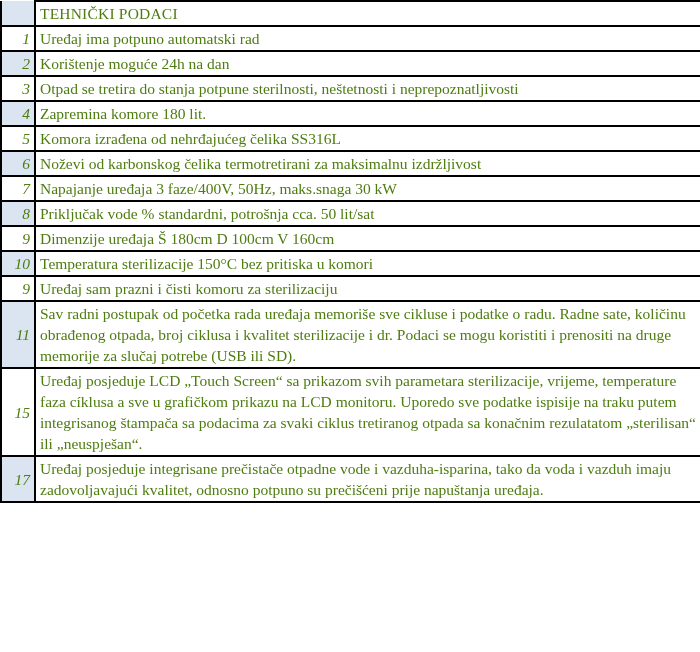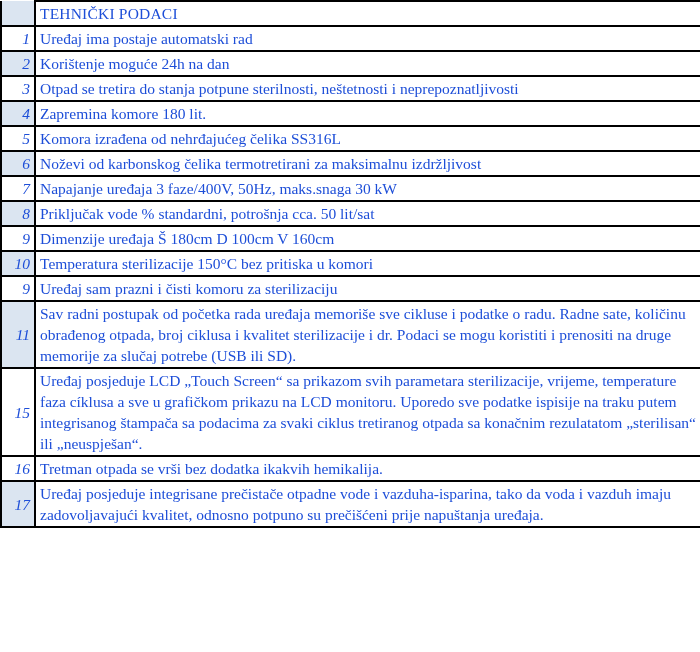--- a/index.html
+++ b/index.html
@@ -13,21 +13,21 @@
   table.tech-table {
     border-collapse: collapse;
     width: 700px;
     table-layout: fixed;
   }
   table.tech-table td {
     border: 2px solid #000000;
     font-family: "Liberation Serif", "DejaVu Serif", serif;
     font-size: 15.5px;
     line-height: 21px;
-    color: #1d4ed8;
+    color: #4d7c0f;
     vertical-align: middle;
     padding: 1px 4px;
     word-wrap: break-word;
   }
   col.col-num  { width: 34px; }
   col.col-text { width: 666px; }
   td.num {
     text-align: right;
     font-style: italic;
     font-size: 14.5px;
@@ -59,21 +59,21 @@
     <col class="col-num">
     <col class="col-text">
   </colgroup>
   <tbody id="table-body">
     <tr class="header-row">
       <td class="num shaded"></td>
       <td class="text">TEHNIČKI PODACI</td>
     </tr>
   <tr>
         <td class="num">1</td>
-        <td class="text">Uređaj ima postaje automatski rad</td>
+        <td class="text">Uređaj ima potpuno automatski rad</td>
       </tr>
       <tr>
         <td class="num shaded">2</td>
         <td class="text">Korištenje moguće 24h na dan</td>
       </tr>
       <tr>
         <td class="num">3</td>
         <td class="text">Otpad se tretira do stanja potpune sterilnosti, neštetnosti i neprepoznatljivosti</td>
       </tr>
       <tr>
@@ -110,21 +110,17 @@
       </tr>
       <tr>
         <td class="num shaded">11</td>
         <td class="text">Sav radni postupak od početka rada uređaja memoriše sve cikluse i podatke o radu. Radne sate, količinu obrađenog otpada, broj ciklusa i kvalitet sterilizacije i dr. Podaci se mogu koristiti i prenositi na druge memorije za slučaj potrebe (USB ili SD).</td>
       </tr>
       <tr>
         <td class="num">15</td>
         <td class="text">Uređaj posjeduje LCD „Touch Screen“ sa prikazom svih parametara sterilizacije, vrijeme, temperature faza cíklusa a sve u grafičkom prikazu na LCD monitoru. Uporedo sve podatke ispisije na traku putem integrisanog štampača sa podacima za svaki ciklus tretiranog otpada sa konačnim rezulatatom „sterilisan“ ili „neuspješan“.</td>
       </tr>
       <tr>
-        <td class="num">16</td>
-        <td class="text">Tretman otpada se vrši bez dodatka ikakvih hemikalija.</td>
-      </tr>
-      <tr>
         <td class="num shaded">17</td>
         <td class="text">Uređaj posjeduje integrisane prečistače otpadne vode i vazduha-isparina, tako da voda i vazduh imaju zadovoljavajući kvalitet, odnosno potpuno su prečišćeni prije napuštanja uređaja.</td>
       </tr>
     </tbody>
 </table>
 
 </body></html>

